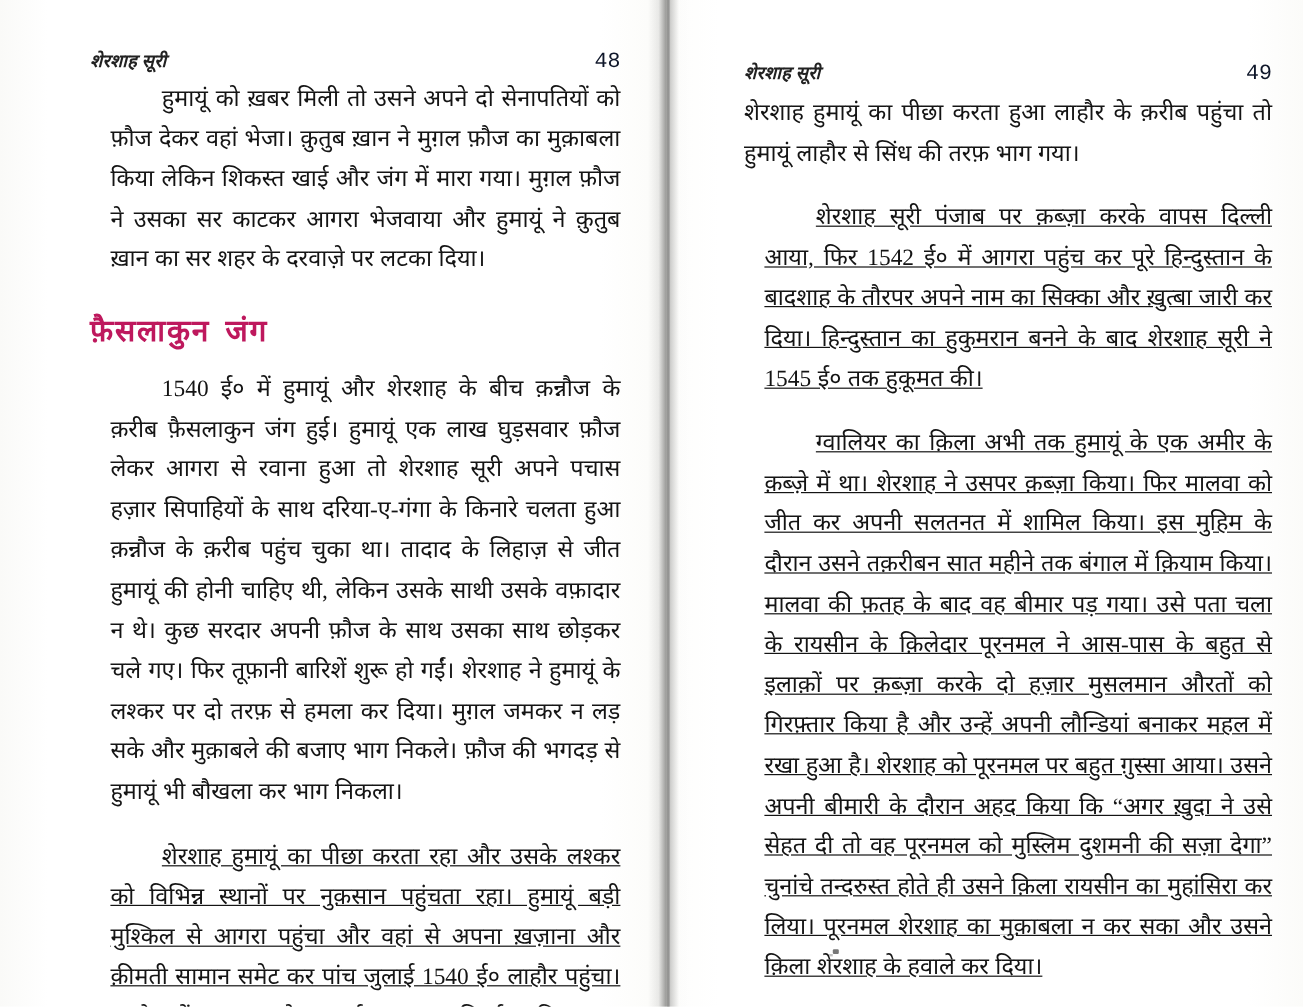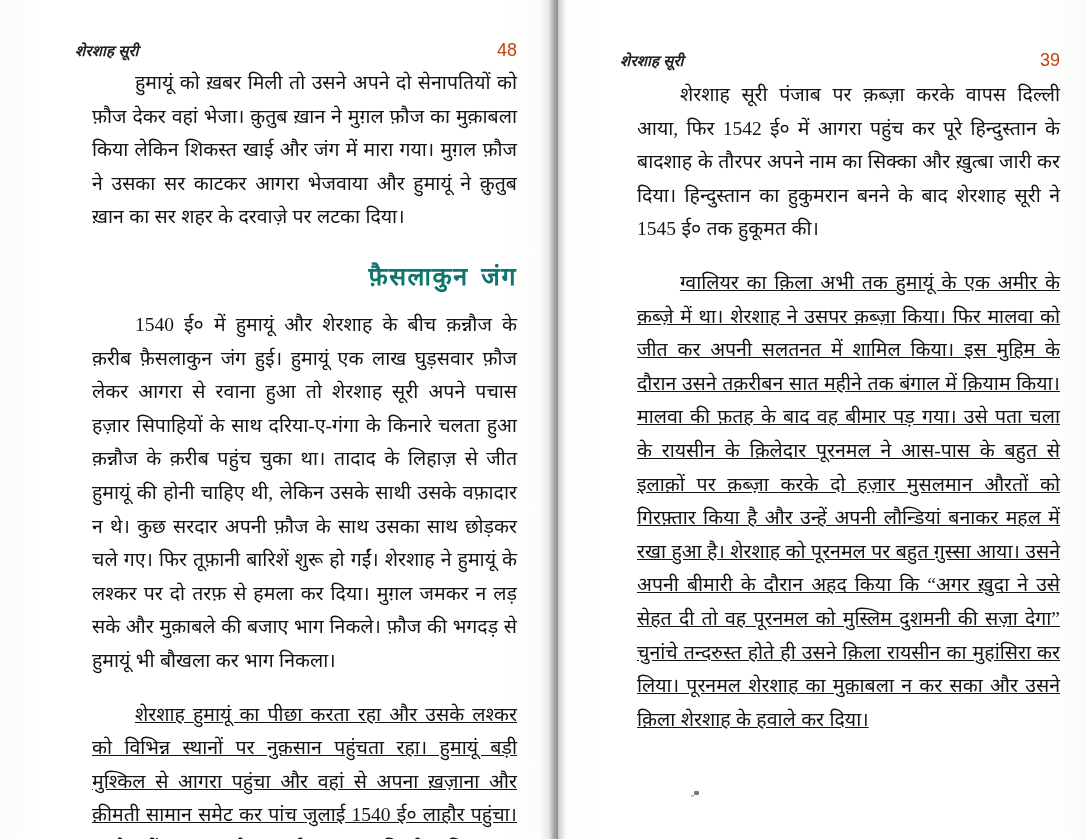--- a/index.html
+++ b/index.html
@@ -90,24 +90,24 @@
 
   .rh-title {
     font-family: "Liberation Serif", "DejaVu Serif", serif;
     font-size: 15px;
     font-style: italic;
     font-weight: 600;
     letter-spacing: 0.2px;
     color: #222222;
   }
   .rh-folio {
-    font-family: Liberation Sans, sans-serif;
+    font-family: Liberation Mono, monospace;
     font-size: 18px;
     font-weight: 400;
-    color: #c2410c;
+    color: #0f172a;
   }
 
   
   .body-col {
     position: absolute;
     left: 0;
     width: 100%;
   }
   .bc-left  { top: 66px; }
   .bc-right { top: 78px; }
@@ -125,24 +125,24 @@
   }
   p.para.indent { text-indent: 2.2em; margin-left: 17px; }
   p.para + p.para { margin-top: 20px; text-decoration: underline; }
 
   h2.section-head {
     margin: 26px 0 14px 0;
     font-family: "Liberation Serif", "DejaVu Serif", serif;
     font-size: 25px;
     line-height: 34px;
     font-weight: bold;
-    color: #0f766e;
+    color: #be185d;
     letter-spacing: 1.5px;
     word-spacing: 5px;
-    text-align: right;
+    text-align: left;
   }
   h2.section-head.tight-top { margin-top: 30px; }
 
   
   .speck {
     position: absolute;
     left: 694px;
     top: 791px;
     width: 5px;
     height: 4px;
@@ -191,24 +191,25 @@
   </div>
 
   <div class="gutter"></div>
   <div class="gutter-line"></div>
 
   <div class="page page-right">
     <div class="page-inner-right">
 
       <div class="running-head rh-right">
         <span class="rh-title">शेरशाह सूरी</span>
-        <span class="rh-folio">39</span>
+        <span class="rh-folio">49</span>
       </div>
 
       <div class="body-col bc-right">
+        <p class="para">शेरशाह हुमायूं का पीछा करता हुआ लाहौर के क़रीब पहुंचा तो हुमायूं लाहौर से सिंध की तरफ़ भाग गया।</p>
 
         <p class="para indent">शेरशाह सूरी पंजाब पर क़ब्ज़ा करके वापस दिल्ली आया, फिर 1542 ई० में आगरा पहुंच कर पूरे हिन्दुस्तान के बादशाह के तौरपर अपने नाम का सिक्का और ख़ुत्बा जारी कर दिया। हिन्दुस्तान का हुकुमरान बनने के बाद शेरशाह सूरी ने 1545 ई० तक हुकूमत की।</p>
 
 
         <p class="para indent">ग्वालियर का क़िला अभी तक हुमायूं के एक अमीर के क़ब्ज़े में था। शेरशाह ने उसपर क़ब्ज़ा किया। फिर मालवा को जीत कर अपनी सलतनत में शामिल किया। इस मुहिम के दौरान उसने तक़रीबन सात महीने तक बंगाल में क़ियाम किया। मालवा की फ़तह के बाद वह बीमार पड़ गया। उसे पता चला के रायसीन के क़िलेदार पूरनमल ने आस-पास के बहुत से इलाक़ों पर क़ब्ज़ा करके दो हज़ार मुसलमान औरतों को गिरफ़्तार किया है और उन्हें अपनी लौन्डियां बनाकर महल में रखा हुआ है। शेरशाह को पूरनमल पर बहुत ग़ुस्सा आया। उसने अपनी बीमारी के दौरान अहद किया कि “अगर ख़ुदा ने उसे सेहत दी तो वह पूरनमल को मुस्लिम दुशमनी की सज़ा देगा” चुनांचे तन्दरुस्त होते ही उसने क़िला रायसीन का मुहांसिरा कर लिया। पूरनमल शेरशाह का मुक़ाबला न कर सका और उसने क़िला शेरशाह के हवाले कर दिया।</p>
 
       </div>
 
     </div>
   </div>

